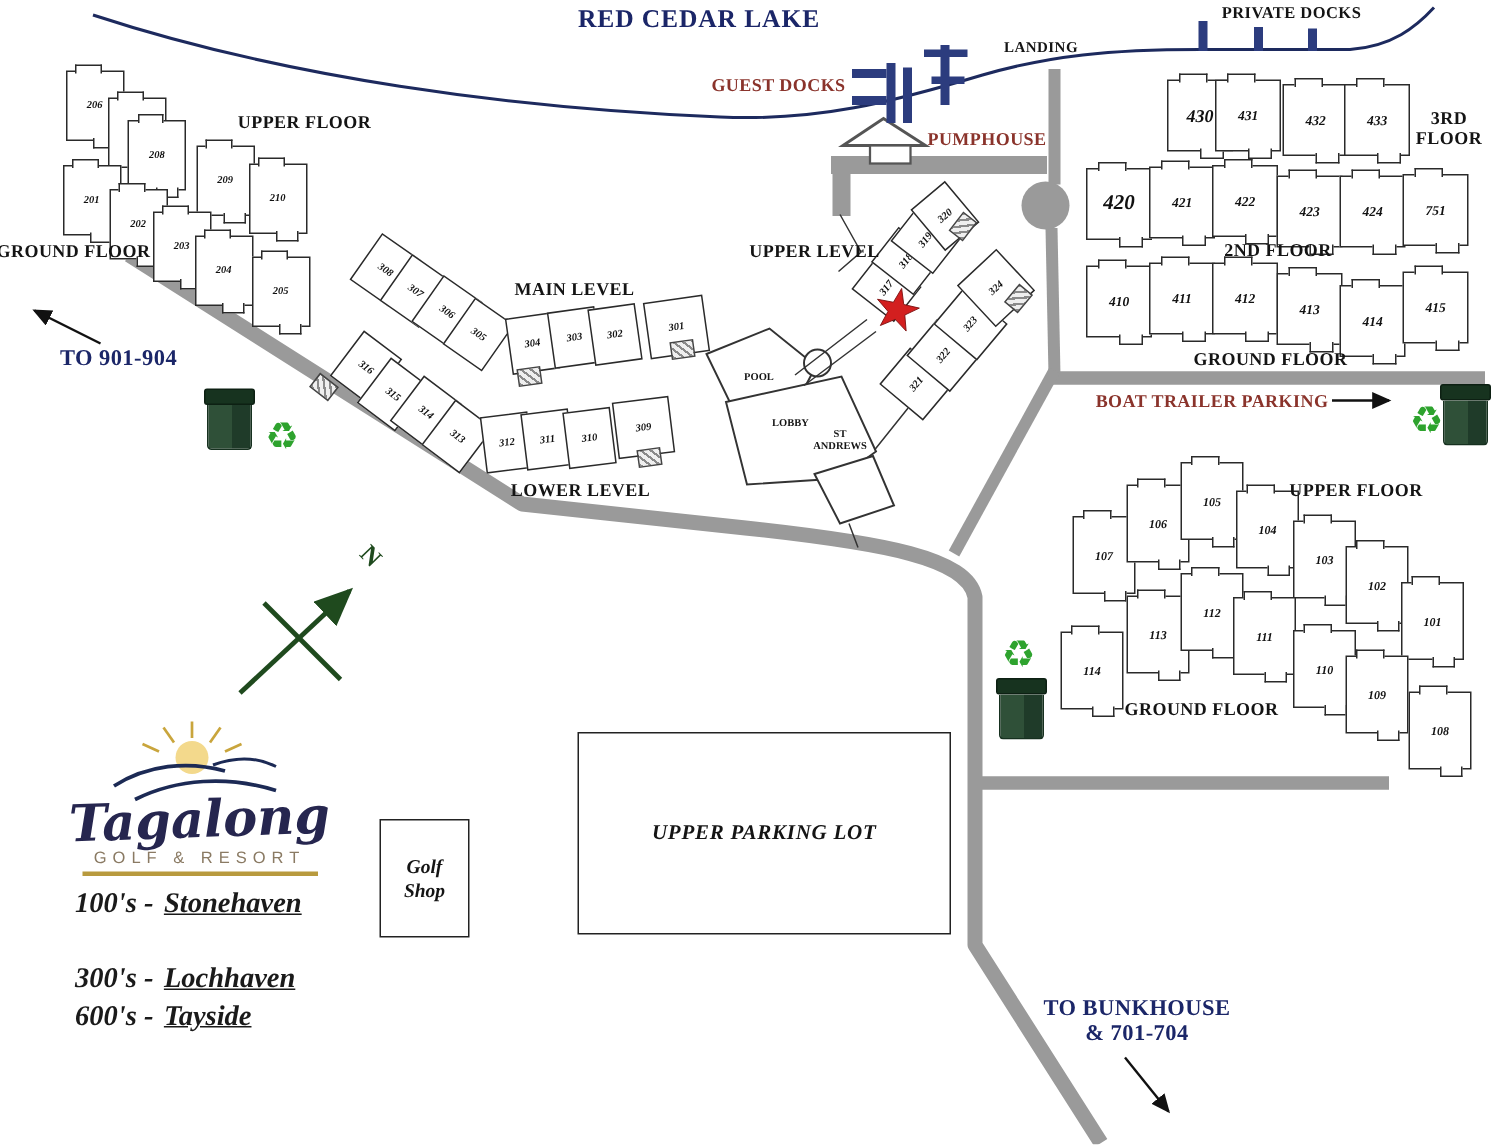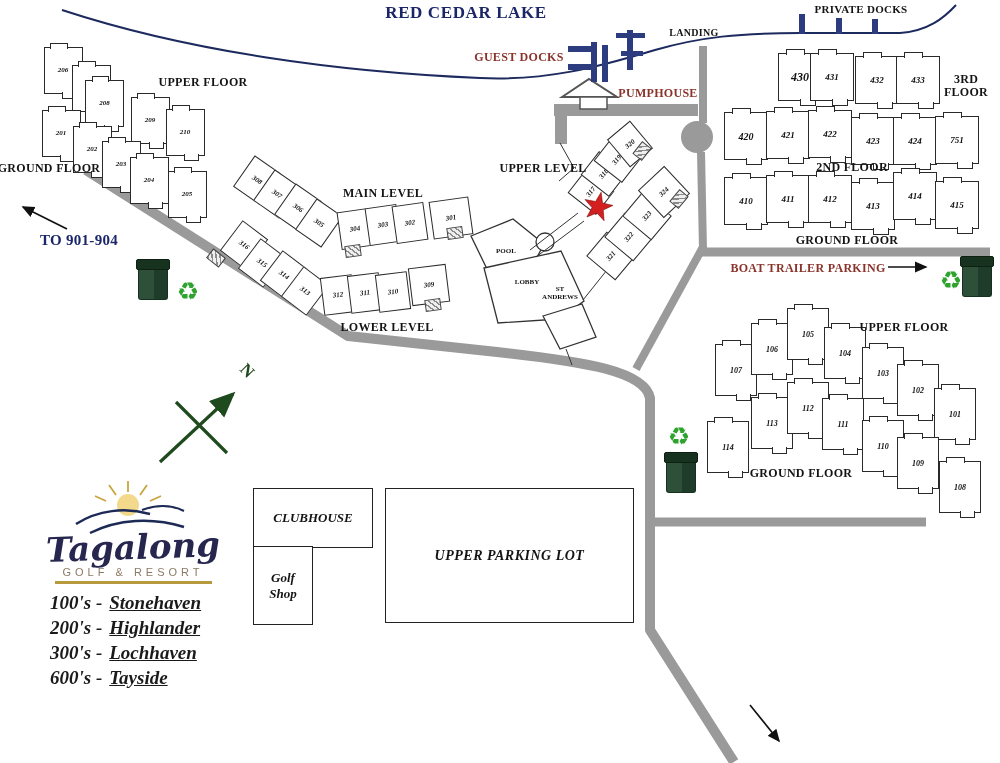--- a/index.html
+++ b/index.html
@@ -92,23 +92,20 @@
       <path d="M 578,213 L 530,250 M 584,221 L 536,257" fill="none" stroke-width="1"></path>
       <path d="M 560,143 L 574,168 L 559,181 M 583,300 L 607,270 M 566,349 L 572,365" fill="none" stroke-width="1"></path>
     </g>
 
     <g>
       <polygon points="562,97 589,79 617,97" fill="#fff" stroke="#555" stroke-width="2"></polygon>
       <rect x="580" y="97" width="27" height="12" fill="#fff" stroke="#555" stroke-width="1.5"></rect>
     </g>
   </svg>
 
-  <div class="bldg" style="left:253px;top:488px;width:118px;height:58px;font-size:13px;">
-    <span>CLUBHOUSE</span>
-  </div>
   <div class="bldg" style="left:385px;top:488px;width:247px;height:133px;border-width:1.3px;font-size:14px;letter-spacing:.5px;">
     <span>UPPER PARKING LOT</span>
   </div>
   <div class="bldg" style="left:253px;top:546px;width:58px;height:77px;font-size:13px;">
     <span style="width:40px;">Golf Shop</span>
   </div>
 
   <div id="units">
       <div class="unit cottage" style="left: 43.5px; top: 46.5px; width: 37px; height: 45px; font-size: 7px; transform: rotate(0deg);">206</div>
       <div class="unit cottage" style="left: 71.5px; top: 64.5px; width: 37px; height: 45px; font-size: 7px; transform: rotate(0deg);">207</div>
@@ -141,31 +138,31 @@
       <div class="unit " style="left: 602px; top: 142px; width: 28px; height: 34px; font-size: 7px; transform: rotate(-52deg);">319</div>
       <div class="unit " style="left: 615px; top: 126px; width: 28px; height: 34px; font-size: 7px; transform: rotate(-40deg);">320</div>
       <div class="unit " style="left: 595px; top: 237px; width: 30px; height: 36px; font-size: 7px; transform: rotate(-50deg);">321</div>
       <div class="unit " style="left: 613px; top: 218px; width: 30px; height: 36px; font-size: 7px; transform: rotate(-50deg);">322</div>
       <div class="unit " style="left: 631px; top: 197px; width: 30px; height: 36px; font-size: 7px; transform: rotate(-50deg);">323</div>
       <div class="unit " style="left: 646px; top: 173px; width: 34px; height: 36px; font-size: 7px; transform: rotate(-43deg);">324</div>
       <div class="unit cottage" style="left: 734px; top: 53px; width: 42px; height: 46px; font-size: 12px; transform: rotate(0deg); margin-left: 44px;">430</div>
       <div class="unit cottage" style="left: 810px; top: 53px; width: 42px; height: 46px; font-size: 9px; transform: rotate(0deg);">431</div>
       <div class="unit cottage" style="left: 855px; top: 56px; width: 42px; height: 46px; font-size: 9px; transform: rotate(0deg);">432</div>
       <div class="unit cottage" style="left: 896px; top: 56px; width: 42px; height: 46px; font-size: 9px; transform: rotate(0deg);">433</div>
-      <div class="unit cottage" style="left: 724px; top: 112px; width: 42px; height: 46px; font-size: 10px; transform: rotate(0deg);">420</div>
+      <div class="unit cottage" style="left: 724px; top: 112px; width: 42px; height: 46px; font-size: 14px; transform: rotate(0deg);">420</div>
       <div class="unit cottage" style="left: 766px; top: 111px; width: 42px; height: 46px; font-size: 9px; transform: rotate(0deg);">421</div>
       <div class="unit cottage" style="left: 808px; top: 110px; width: 42px; height: 46px; font-size: 9px; transform: rotate(0deg);">422</div>
       <div class="unit cottage" style="left: 851px; top: 117px; width: 42px; height: 46px; font-size: 9px; transform: rotate(0deg); text-align: right;">423</div>
       <div class="unit cottage" style="left: 893px; top: 117px; width: 42px; height: 46px; font-size: 9px; transform: rotate(0deg);">424</div>
       <div class="unit cottage" style="left: 935px; top: 116px; width: 42px; height: 46px; font-size: 9px; transform: rotate(0deg);">751</div>
       <div class="unit cottage" style="left: 724px; top: 177px; width: 42px; height: 46px; font-size: 9px; transform: rotate(0deg);">410</div>
       <div class="unit cottage" style="left: 766px; top: 175px; width: 42px; height: 46px; font-size: 9px; transform: rotate(0deg);">411</div>
       <div class="unit cottage" style="left: 808px; top: 175px; width: 42px; height: 46px; font-size: 9px; transform: rotate(0deg);">412</div>
       <div class="unit cottage" style="left: 851px; top: 182px; width: 42px; height: 46px; font-size: 9px; transform: rotate(0deg);">413</div>
-      <div class="unit cottage" style="left: 893px; top: 172px; width: 42px; height: 46px; font-size: 9px; transform: rotate(0deg); text-align: right;">414</div>
+      <div class="unit cottage" style="left: 893px; top: 190px; width: 42px; height: 46px; font-size: 9px; transform: rotate(0deg); text-align: right;">414</div>
       <div class="unit cottage" style="left: 935px; top: 181px; width: 42px; height: 46px; font-size: 9px; transform: rotate(0deg);">415</div>
       <div class="unit cottage" style="left: 715px; top: 344px; width: 40px; height: 50px; font-size: 8px; transform: rotate(0deg);">107</div>
       <div class="unit cottage" style="left: 751px; top: 323px; width: 40px; height: 50px; font-size: 8px; transform: rotate(0deg);">106</div>
       <div class="unit cottage" style="left: 787px; top: 308px; width: 40px; height: 50px; font-size: 8px; transform: rotate(0deg);">105</div>
       <div class="unit cottage" style="left: 824px; top: 327px; width: 40px; height: 50px; font-size: 8px; transform: rotate(0deg);">104</div>
       <div class="unit cottage" style="left: 862px; top: 347px; width: 40px; height: 50px; font-size: 8px; transform: rotate(0deg);">103</div>
       <div class="unit cottage" style="left: 897px; top: 364px; width: 40px; height: 50px; font-size: 8px; transform: rotate(0deg);">102</div>
       <div class="unit cottage" style="left: 934px; top: 388px; width: 40px; height: 50px; font-size: 8px; transform: rotate(0deg);">101</div>
       <div class="unit cottage" style="left: 707px; top: 421px; width: 40px; height: 50px; font-size: 8px; transform: rotate(0deg);">114</div>
       <div class="unit cottage" style="left: 751px; top: 397px; width: 40px; height: 50px; font-size: 8px; transform: rotate(0deg);">113</div>
@@ -187,33 +184,34 @@
     <div class="lbl" style="left:383px;top:193px;">MAIN LEVEL</div>
     <div class="lbl" style="left:387px;top:327px;">LOWER LEVEL</div>
     <div class="lbl" style="left:543px;top:168px;">UPPER LEVEL</div>
     <div class="lbl navy big" style="left:79px;top:240px;">TO 901-904</div>
     <div class="lbl wrap" style="left:966px;top:58px;width:54px;white-space:normal;margin-top:28px;">3RD FLOOR</div>
     <div class="lbl" style="left:852px;top:167px;">2ND FLOOR</div>
     <div class="lbl" style="left:847px;top:240px;">GROUND FLOOR</div>
     <div class="lbl dkred" style="left:808px;top:268px;">BOAT TRAILER PARKING</div>
     <div class="lbl" style="left:904px;top:327px;">UPPER FLOOR</div>
     <div class="lbl" style="left:801px;top:473px;">GROUND FLOOR</div>
+    <div class="lbl navy big wrap" style="left:758px;top:681px;white-space:normal;width:160px;">
+      <div>TO BUNKHOUSE</div>
+      <div>&amp; 701-704</div>
+    </div>
     <div class="lbl tiny" style="left:506px;top:251px;">POOL</div>
     <div class="lbl tiny" style="left:527px;top:282px;">LOBBY</div>
     <div class="lbl tiny wrap" style="left:560px;top:294px;width:38px;white-space:normal;">ST ANDREWS</div>
     <div class="lbl" style="left:247px;top:371px;color:#1f4a1e;font-size:17px;transform:translate(-50%,-50%) rotate(46deg);">N</div>
 
     <div id="logo-script">Tagalong</div>
     <div id="logo-sub">GOLF &amp; RESORT</div>
     <div id="logo-rule"></div>
     <div class="legend-row" style="top:592px;">
       <span>100's -</span><span class="name">Stonehaven</span>
-    </div>
-    <div class="legend-row" style="top:617px;">
-      <span>200's -</span><span class="name">Highlander</span>
     </div>
     <div class="legend-row" style="top:642px;">
       <span>300's -</span><span class="name">Lochhaven</span>
     </div>
     <div class="legend-row" style="top:667px;">
       <span>600's -</span><span class="name">Tayside</span>
     </div>
   </div>
 
   <svg id="svg-top" width="1000" height="763" viewBox="0 0 1000 763">

